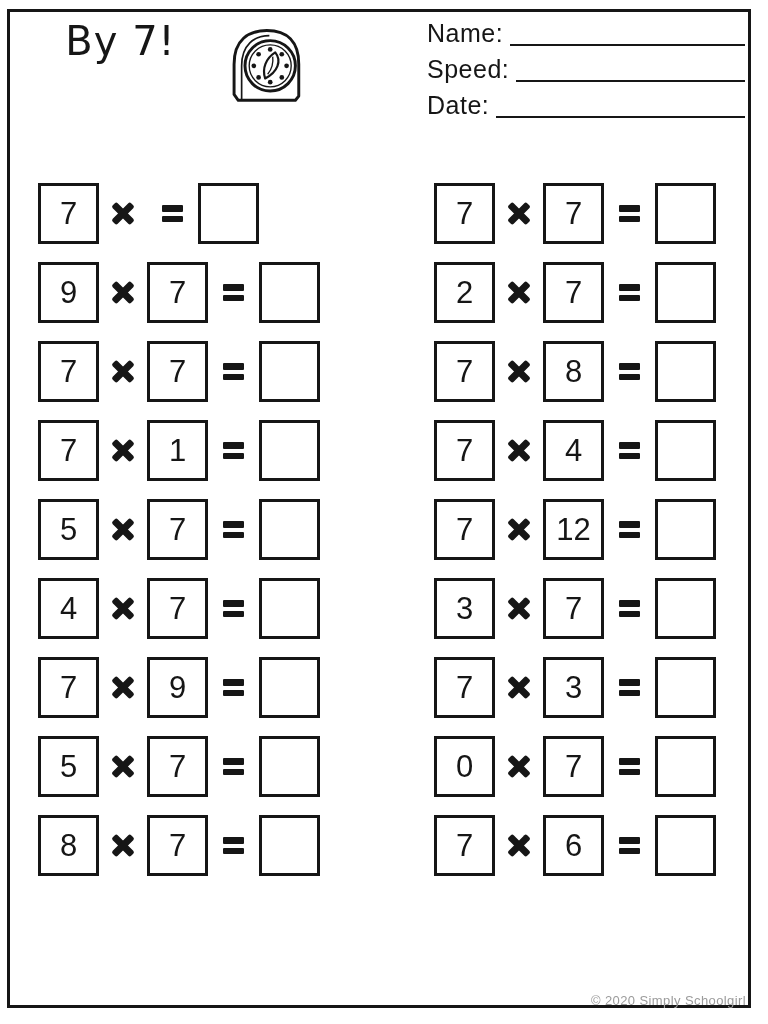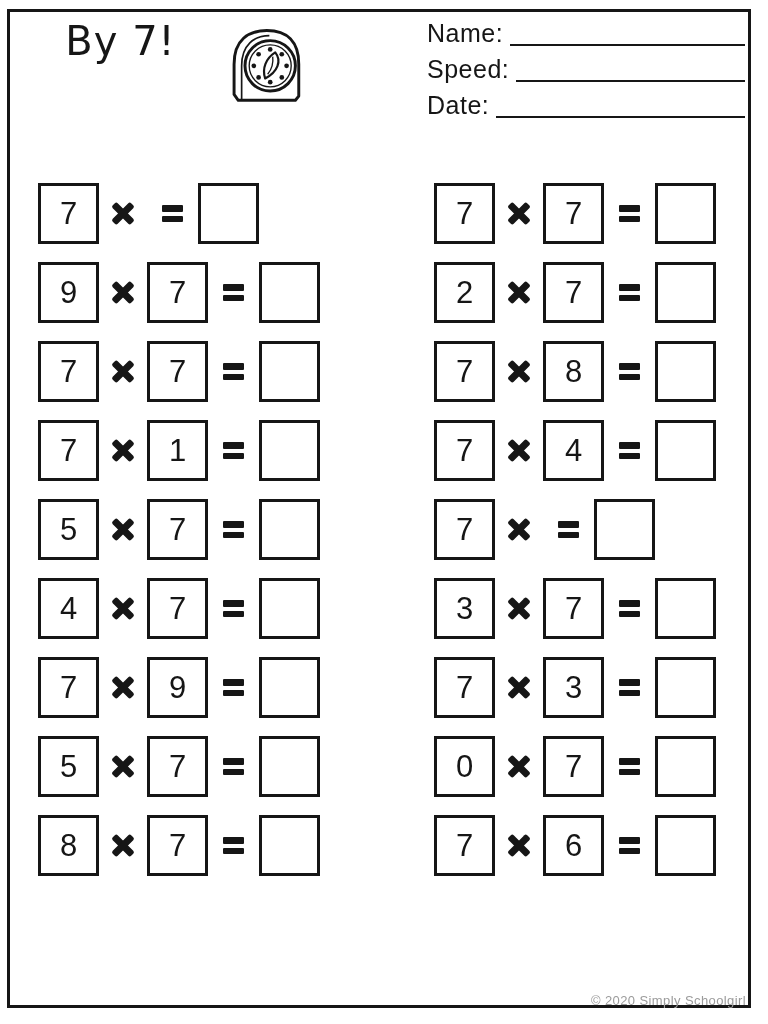--- a/index.html
+++ b/index.html
@@ -250,20 +250,23 @@
         <span>4</span>
       </div>
       <span class="eq-sym"></span>
       <div class="ansbox"></div>
     </div>
     <div class="prob-row">
       <div class="numbox">
         <span>7</span>
       </div>
       <span class="x-sym"></span>
+      <div class="numbox">
+        <span>12</span>
+      </div>
       <span class="eq-sym"></span>
       <div class="ansbox"></div>
     </div>
     <div class="prob-row">
       <div class="numbox">
         <span>3</span>
       </div>
       <span class="x-sym"></span>
       <div class="numbox">
         <span>7</span>

